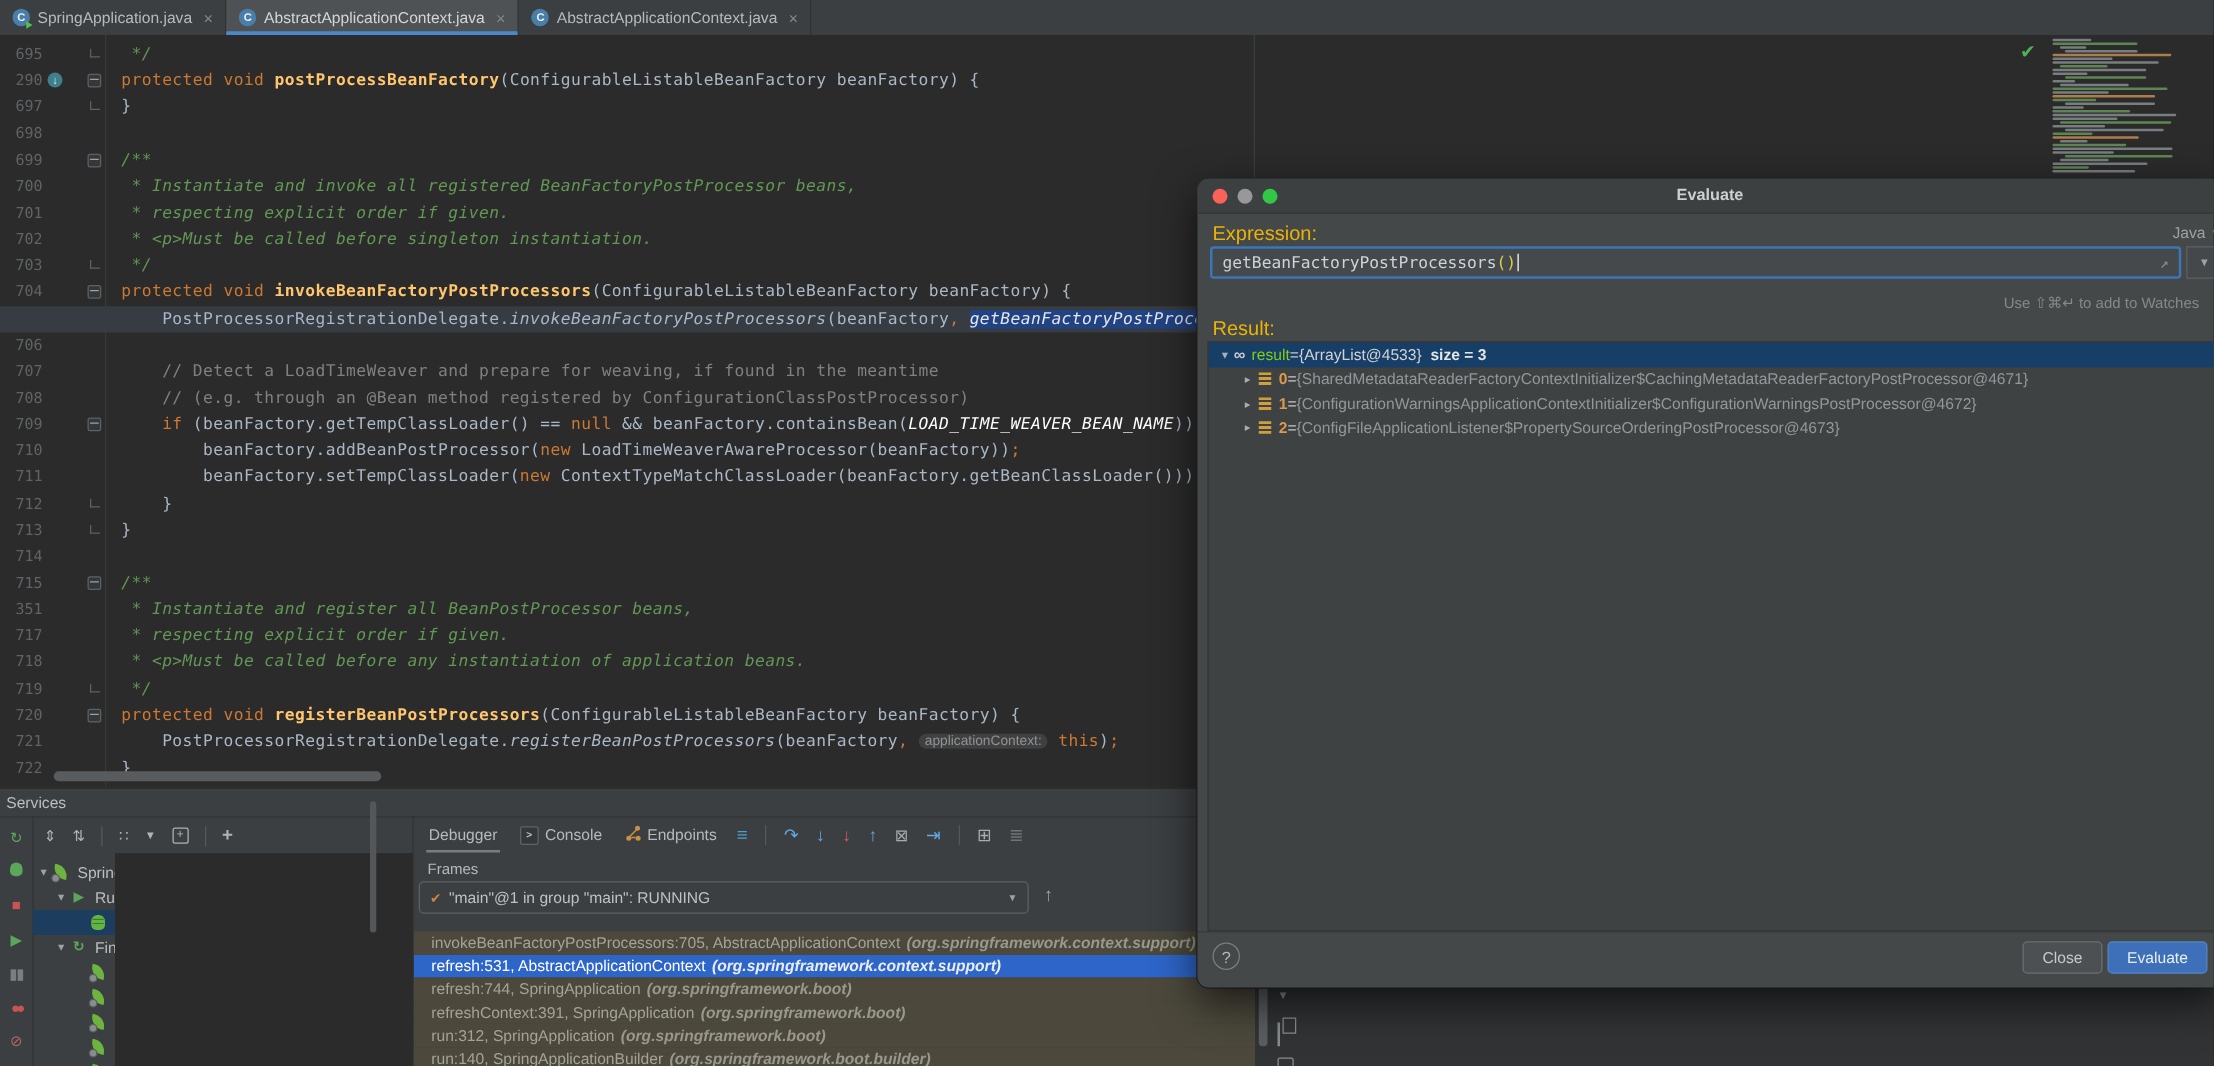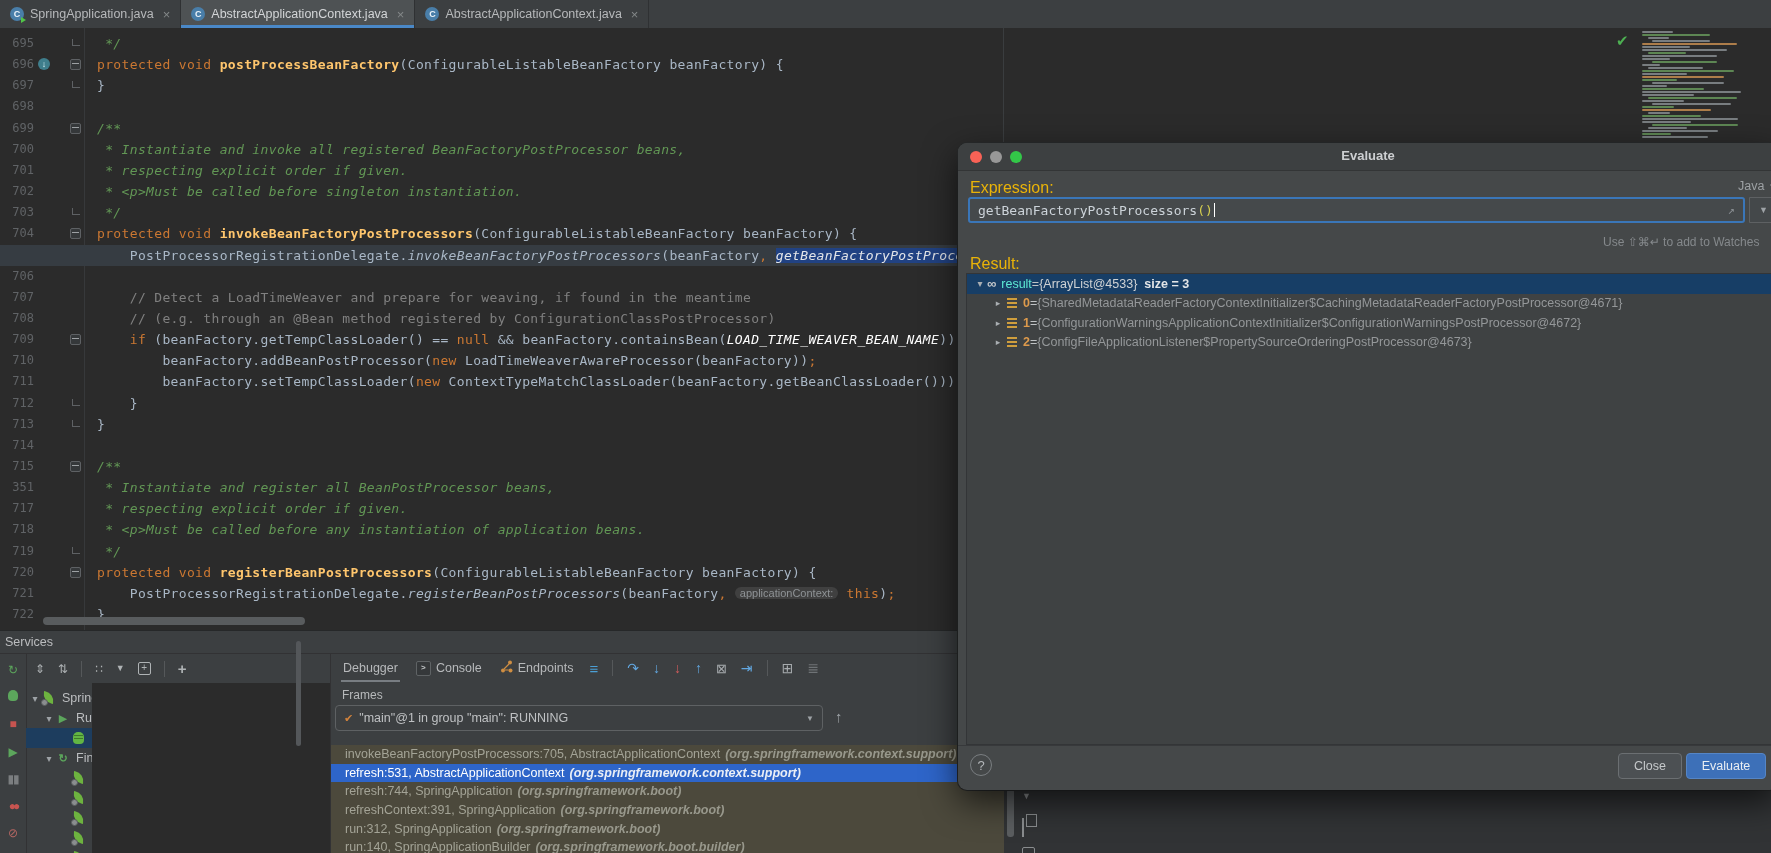--- a/index.html
+++ b/index.html
@@ -110,21 +110,21 @@
   .whint{position:absolute;left:645px;top:92px;color:#85898c;font-size:12px;white-space:nowrap;}
   .rtree{position:absolute;left:8px;top:130px;width:812px;height:472px;background:#3f4243;
          border:1px solid #333537;border-right:none;box-sizing:border-box;overflow:hidden;}
   .rrow{position:absolute;left:0;width:100%;height:19.5px;display:flex;align-items:center;font-size:12.5px;white-space:nowrap;overflow:hidden;}
   .rrow.sel{background:#173e66;}
   .rrow .rchev{width:14px;text-align:center;color:#a9aeb2;font-size:9px;flex:none;margin-left:6px;}
   .rrow .rchev.col{margin-left:24px;}
   .inf{color:#c7cacd;font-size:13px;margin-right:5px;font-weight:bold;}
   .fieldic{width:10px;height:10px;flex:none;margin:0 6px 0 2px;
            background:linear-gradient(#cf9e3d 0 2px,transparent 2px 4px,#cf9e3d 4px 6px,transparent 6px 8px,#cf9e3d 8px 10px);}
-  .rname{color:#5eead4;} .req{color:#c0c3c5;} .rval{color:#cfd2d4;} .rsize{color:#e3e5e7;font-weight:bold;margin-left:7px;}
+  .rname{color:#84cc16;} .req{color:#c0c3c5;} .rval{color:#cfd2d4;} .rsize{color:#e3e5e7;font-weight:bold;margin-left:7px;}
   .ridx{color:#dd9a4c;font-weight:bold;} .rcval{color:#949799;}
   .footsep{position:absolute;left:0;right:0;top:602px;height:1px;background:#37393b;}
   .help{position:absolute;left:12px;top:611px;width:22px;height:22px;border-radius:50%;border:1px solid #7a7e81;
         color:#b4b7ba;font-size:13px;display:flex;align-items:center;justify-content:center;box-sizing:border-box;}
   .btn{position:absolute;top:610px;height:26px;border-radius:4px;font-size:12.5px;display:flex;align-items:center;justify-content:center;box-sizing:border-box;}
   .btn.close{left:660px;width:64px;background:#4c5053;border:1px solid #6b6f72;color:#c6c9cb;}
   .btn.eval{left:728px;width:80px;background:#3d70b8;border:1px solid #5585c5;color:#e8edf2;}
 </style>
 </head>
 <body>
@@ -147,21 +147,21 @@
         <span>AbstractApplicationContext.java</span>
         <span class="tclose">×</span>
       </div>
     </div>
 
   <div class="editor">
     <div class="gsep"></div>
     <div id="gutter">
         <div class="lnum" style="top: 5px;">695</div>
         <div class="folde" style="top: 11px;"></div>
-        <div class="lnum" style="top: 26.15px;">696</div>
+        <div class="lnum" style="top: 26.15px;">290</div>
         <div class="ovr" style="top: 30.15px;">↓</div>
         <div class="fold" style="top: 31.15px;"></div>
         <div class="lnum" style="top: 47.3px;">697</div>
         <div class="folde" style="top: 53.3px;"></div>
         <div class="lnum" style="top: 68.45px;">698</div>
         <div class="lnum" style="top: 89.6px;">699</div>
         <div class="fold" style="top: 94.6px;"></div>
         <div class="lnum" style="top: 110.75px;">700</div>
         <div class="lnum" style="top: 131.9px;">701</div>
         <div class="lnum" style="top: 153.05px;">702</div>

